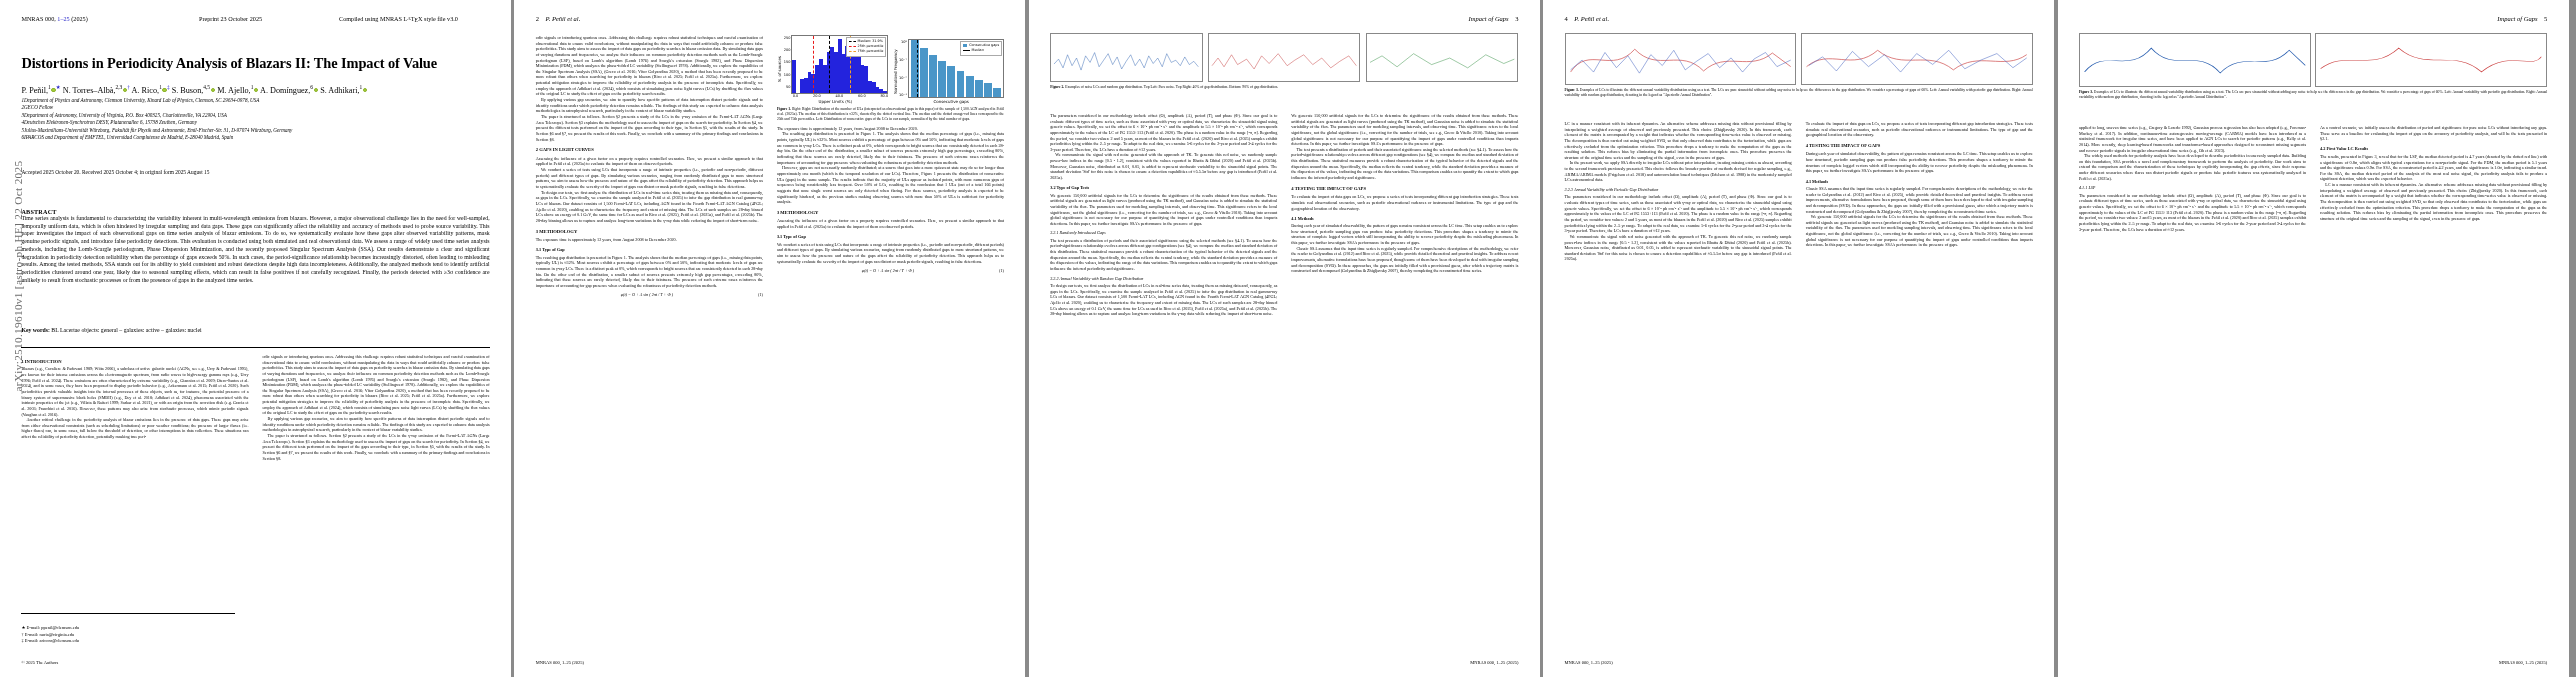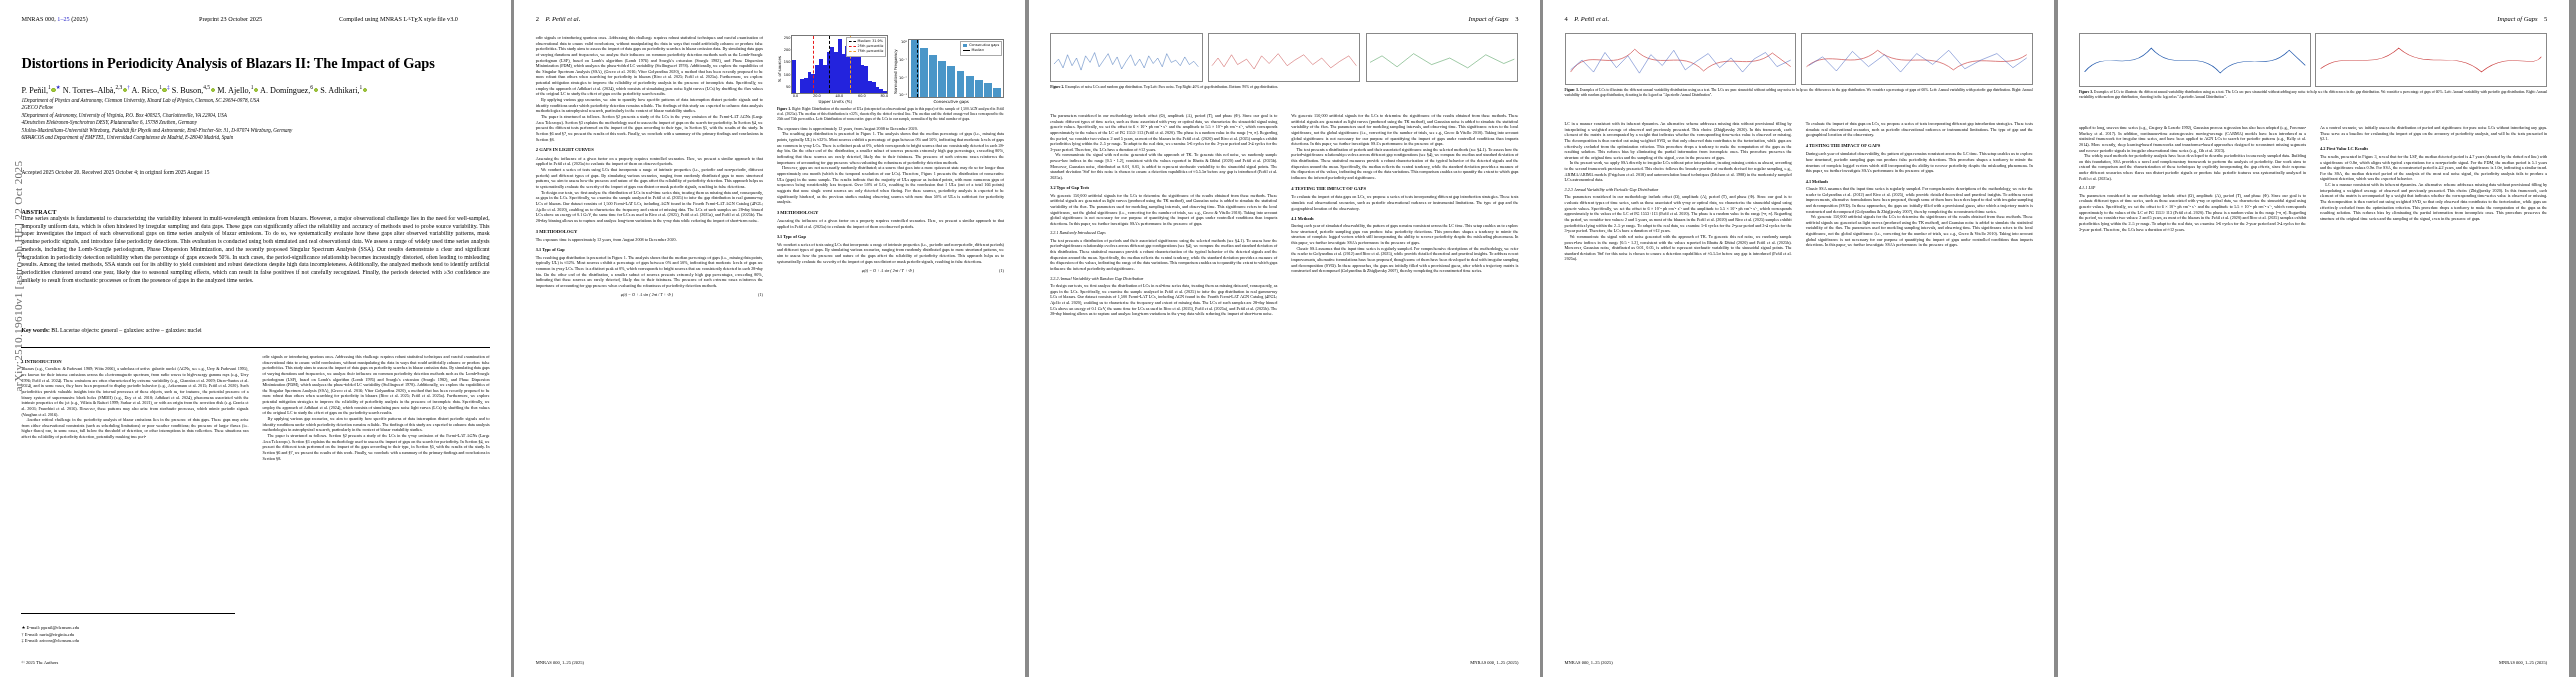--- a/index.html
+++ b/index.html
@@ -218,21 +218,21 @@
 
   <div class="page p1">
     <div class="mnras-head">
       MNRAS <b style="font-weight:normal">000</b>, <span style="color:#2b29c9">1–25</span> (2025)
     </div>
     <div class="preprint-head">Preprint 23 October 2025</div>
     <div class="compiled-head">Compiled using MNRAS L<span style="font-size:.8em;vertical-align:.25em">A</span>T<span style="font-size:.9em;vertical-align:-.2em">E</span>X style file v3.0</div>
 
     <div class="arxiv-stamp">arXiv:2510.19610v1  [astro-ph.HE]  22 Oct 2025</div>
 
-    <div class="title">Distortions in Periodicity Analysis of Blazars II: The Impact of Gaps</div>
+    <div class="title">Distortions in Periodicity Analysis of Blazars II: The Impact of Value</div>
 
     <div class="authors">
       P. Peñil,<span class="sup">1</span><span class="orcid"></span><span class="sup" style="color:#2b29c9">★</span>
       N. Torres–Albà,<span class="sup">2,3</span><span class="orcid"></span><span class="sup" style="color:#2b29c9">†</span>
       A. Rico,<span class="sup">1</span><span class="orcid"></span><span class="sup" style="color:#2b29c9">‡</span>
       S. Buson,<span class="sup">4,5</span><span class="orcid"></span>
       M. Ajello,<span class="sup">1</span><span class="orcid"></span>
       A. Domínguez,<span class="sup">6</span><span class="orcid"></span>
       S. Adhikari,<span class="sup">1</span><span class="orcid"></span>
     </div>

